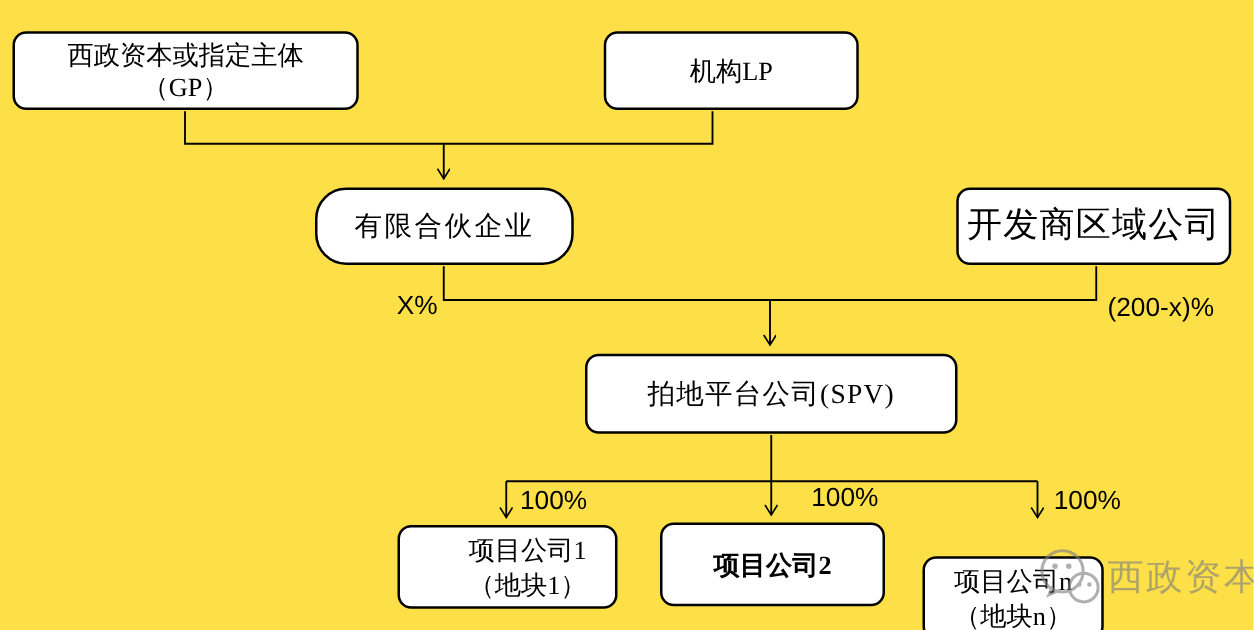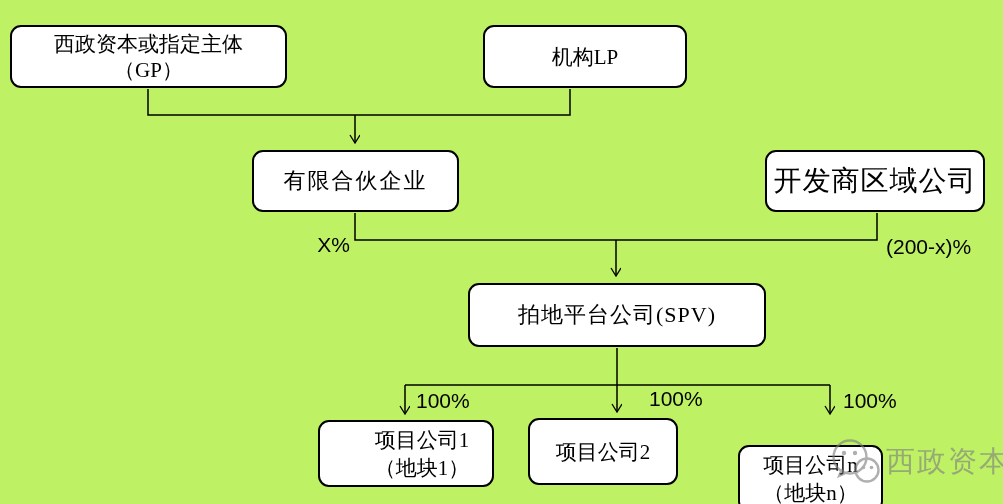--- a/index.html
+++ b/index.html
@@ -1,19 +1,19 @@
 <!DOCTYPE html>
 <html><head>
 <meta charset="utf-8">
 <style>
   html,body{margin:0;padding:0;background:#ffffff;}
   #canvas{
     position:relative;
     width:1003px;height:504px;
-    background:#bef264;
+    background:#fde047;
     overflow:hidden;
     font-family:"Liberation Serif","DejaVu Serif",serif;
   }
   #wires{position:absolute;left:0;top:0;width:1003px;height:504px;}
   .node{
     position:absolute;
     box-sizing:border-box;
     border:2px solid #000000;
     border-radius:11px;
     background:#ffffff;
@@ -32,25 +32,25 @@
     position:absolute;
     color:#000000;
     font-family:"Liberation Sans","DejaVu Sans",sans-serif;
     font-size:21px;
     line-height:22px;
     white-space:nowrap;
     z-index:3;
   }
   #node-gp     {left:10px;  top:25px;  width:277px; height:63px;}
   #node-lp     {left:483px; top:25px;  width:204px; height:63px;}
-  #node-partnership{left:252px; top:150px; width:207px; height:62px; font-size:22px; letter-spacing:2px;}
+  #node-partnership{left:252px; top:150px; width:207px; height:62px; font-size:22px; letter-spacing:2px;border-radius:25px;}
   #node-developer  {left:765px; top:150px; width:220px; height:62px; font-size:28px; letter-spacing:1px;}
   #node-spv    {left:468px; top:283px; width:298px; height:64px; font-size:22px; letter-spacing:1px;justify-content:center;}
   #node-project1{left:318px; top:420px; width:176px; height:67px; line-height:28px;padding-left:32px;}
-  #node-project2{left:528px; top:418px; width:150px; height:67px; line-height:28px;}
+  #node-project2{left:528px; top:418px; width:180px; height:67px; line-height:28px;font-weight:bold;}
   #node-projectn{left:738px; top:445px; width:145px; height:67px; line-height:28px;}
   #label-x        {left:270px; top:234px; width:80px; text-align:right;}
   #label-100x     {left:886px; top:236px;}
   #label-pct1     {left:416px; top:390px;}
   #label-pct2     {left:649px; top:388px;}
   #label-pct3     {left:843px; top:390px;}
   #watermark{
     position:absolute;
     left:826px; top:436px;
     display:flex;

